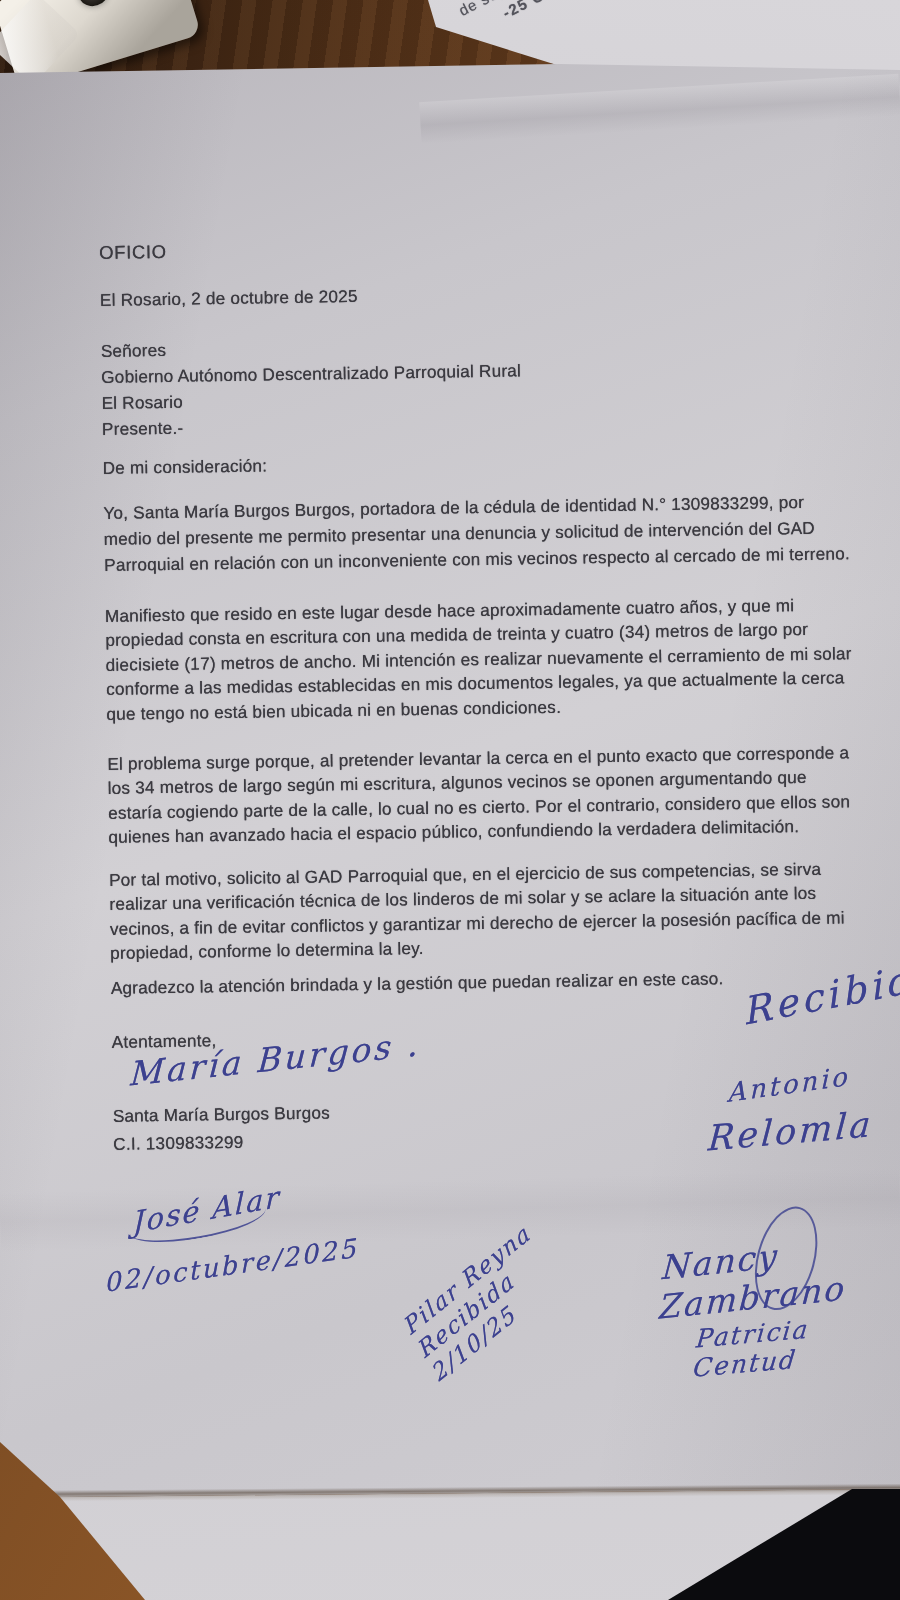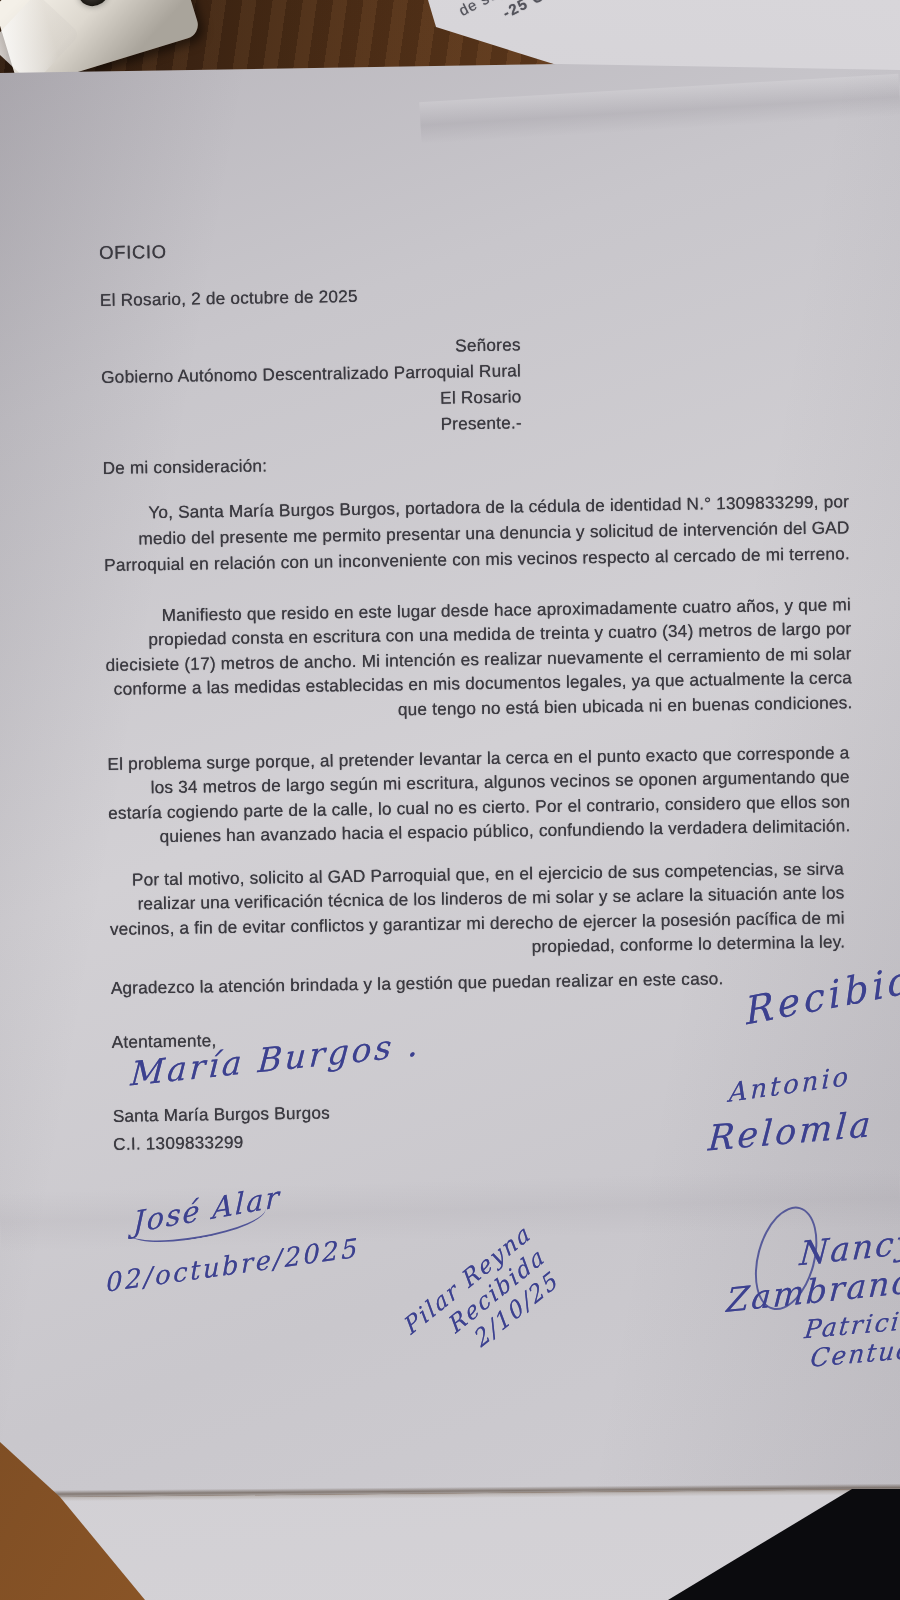--- a/index.html
+++ b/index.html
@@ -23,21 +23,21 @@
   .paper-behind{position:absolute;inset:0;z-index:1;
       background:linear-gradient(185deg,#d8d6da 0%,#c7c5ca 70%);
       clip-path:polygon(428px 0,900px 0,900px 72px,560px 66px,436px 27px);}
   .stamp-block{position:absolute;left:455px;top:2px;transform:rotate(-27deg);transform-origin:left top;
       color:#54545c;font-size:15px;line-height:22px;letter-spacing:1px;
       text-shadow:0 0 1px rgba(80,80,90,.7);}
   .stamp-line2{margin-left:38px;font-weight:bold;letter-spacing:1.5px;}
   
   .main-page{position:absolute;inset:0;z-index:2;
       clip-path:polygon(0 73px,560px 64px,900px 70px,900px 1489px,58px 1497px,0 1447px);
-      background:linear-gradient(160deg,#b8b5bb 0%,#c8c6cb 22%,#d2d0d4 48%,#c9c7cc 75%,#cfcdd2 100%);text-align:right;}
+      background:linear-gradient(160deg,#b8b5bb 0%,#c8c6cb 22%,#d2d0d4 48%,#c9c7cc 75%,#cfcdd2 100%);}
   .page-vignette{position:absolute;inset:0;
       background:linear-gradient(100deg,rgba(55,50,60,.14),rgba(0,0,0,0) 22%,rgba(0,0,0,0) 72%,rgba(55,50,60,.10));}
   .crease-top{position:absolute;left:420px;top:88px;width:480px;height:42px;transform:rotate(-3.4deg);
       background:linear-gradient(to bottom,rgba(255,255,255,.14),rgba(95,90,100,.12) 55%,rgba(0,0,0,0));}
   .crease-mid{position:absolute;left:0px;top:1180px;width:900px;height:60px;transform:rotate(-1.6deg);
       background:linear-gradient(to bottom,rgba(0,0,0,0),rgba(110,104,116,.07) 50%,rgba(0,0,0,0));}
   
   .text-layer{position:absolute;inset:0;transform:rotate(-0.9deg);transform-origin:100px 300px;}
   .pline{position:absolute;white-space:pre-line;color:#3b3a40;
       font-size:17.2px;line-height:25px;letter-spacing:.2px;

